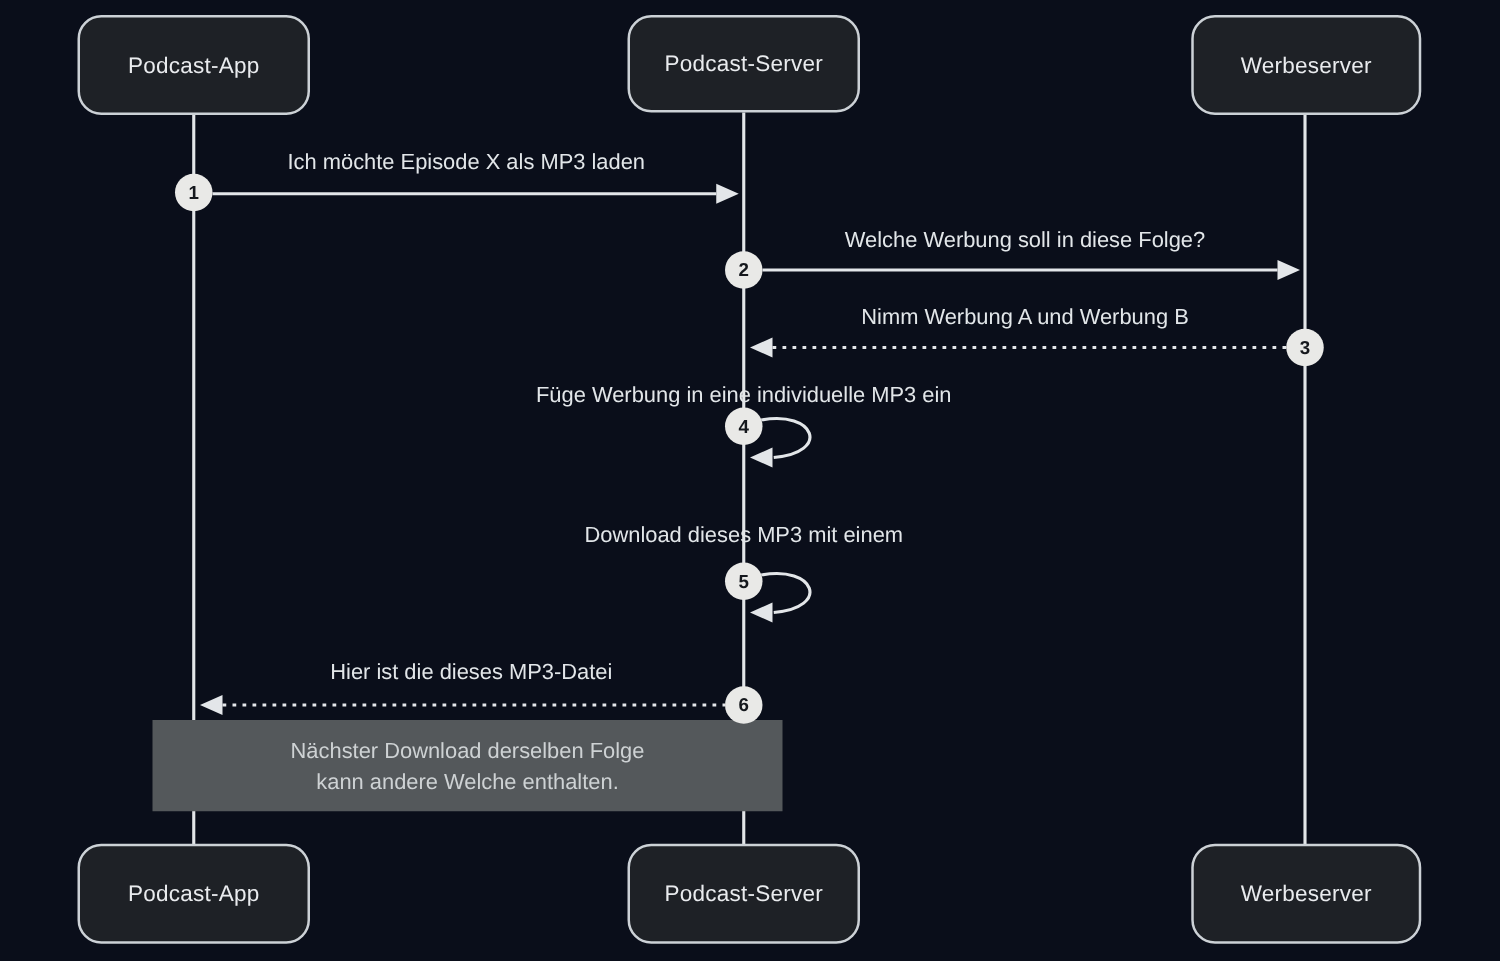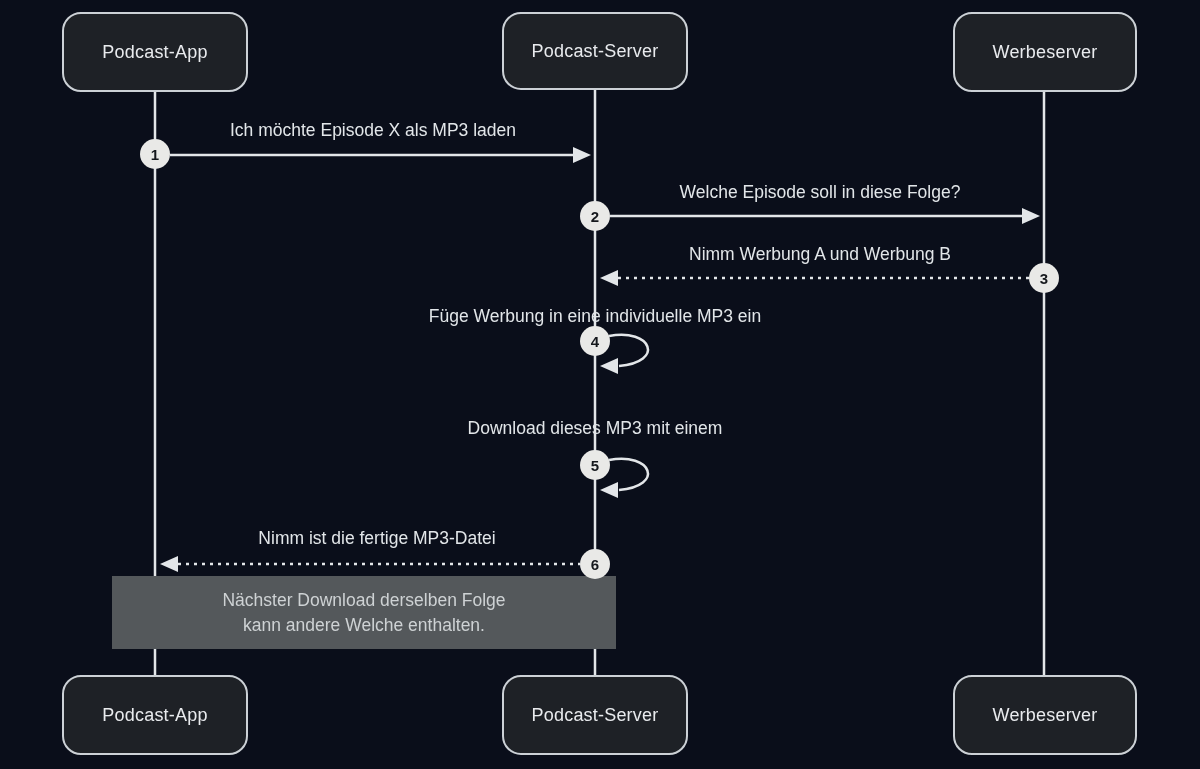--- a/index.html
+++ b/index.html
@@ -55,21 +55,21 @@
     display: flex;
     align-items: center;
     justify-content: center;
     color: #15181d;
     font-size: 15px;
     font-weight: 700;
     z-index: 3;
   }
   .note {
     position: absolute;
-    left: 112px;
+    left: 122px;
     top: 576px;
     width: 504px;
     height: 73px;
     box-sizing: border-box;
     background: #54585b;
     display: flex;
     flex-direction: column;
     align-items: center;
     justify-content: center;
     color: #ced2d4;
@@ -115,27 +115,27 @@
     <line class="wire dashed" x1="178" y1="564" x2="580" y2="564"></line>
     <polygon class="head" points="160,564 178,556 178,572"></polygon>
   </svg>
 
   <div class="note">
     <div>Nächster Download derselben Folge</div>
     <div>kann andere Welche enthalten.</div>
   </div>
 
   <div class="msg-label" style="left:373px; top:130px">Ich möchte Episode X als MP3 laden</div>
-  <div class="msg-label" style="left:820px; top:192px">Welche Episode soll in diese Folge?</div>
+  <div class="msg-label" style="left:820px; top:192px">Welche Werbung soll in diese Folge?</div>
   <div class="msg-label" style="left:820px; top:254px">Nimm Werbung A und Werbung B</div>
   <div class="msg-label" style="left:595px; top:316px">Füge Werbung in eine individuelle MP3 ein</div>
   <div class="msg-label" style="left:595px; top:428px">
     <div>Download dieses MP3 mit einem</div>
   </div>
-  <div class="msg-label" style="left:377px; top:538px">Nimm ist die fertige MP3-Datei</div>
+  <div class="msg-label" style="left:377px; top:538px">Hier ist die dieses MP3-Datei</div>
 
   <div class="num" style="left:155px; top:154px">1</div>
   <div class="num" style="left:595px; top:216px">2</div>
   <div class="num" style="left:1044px; top:278px">3</div>
   <div class="num" style="left:595px; top:341px">4</div>
   <div class="num" style="left:595px; top:465px">5</div>
   <div class="num" style="left:595px; top:564px">6</div>
 
   <div class="actor" style="left:62px;  top:12px; width:186px; height:80px">Podcast-App</div>
   <div class="actor" style="left:502px; top:12px; width:186px; height:78px">Podcast-Server</div>

